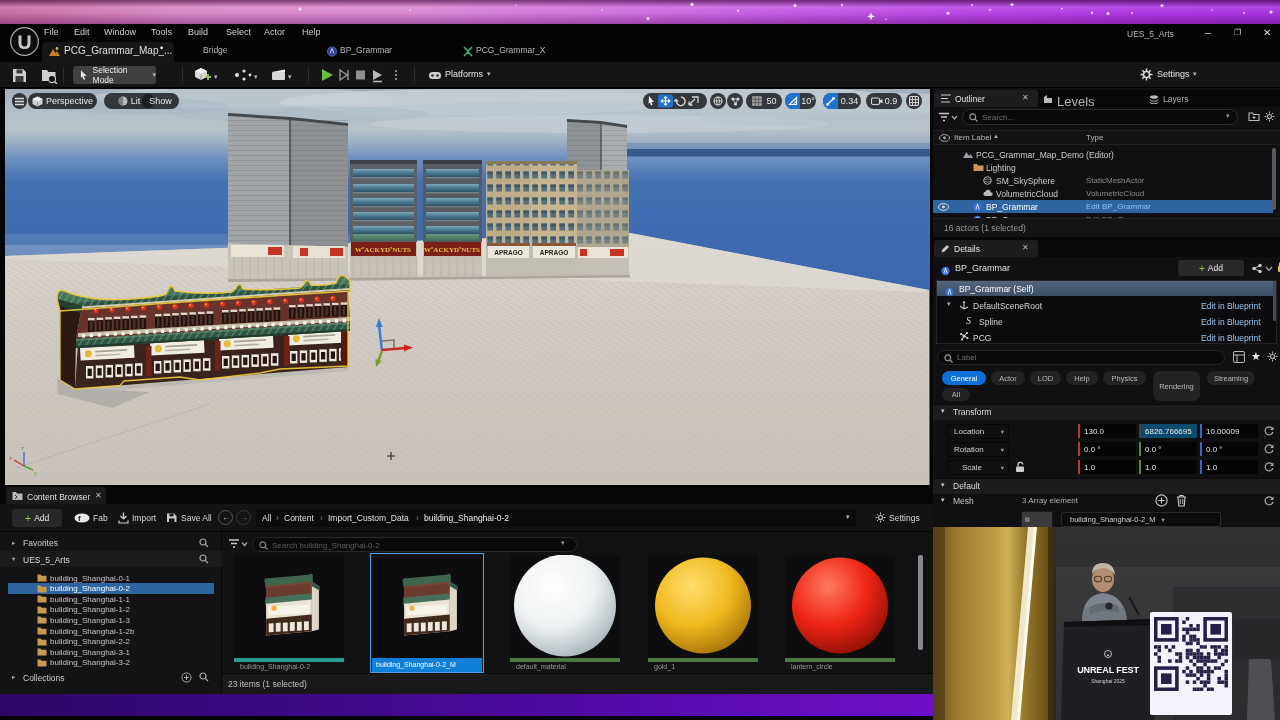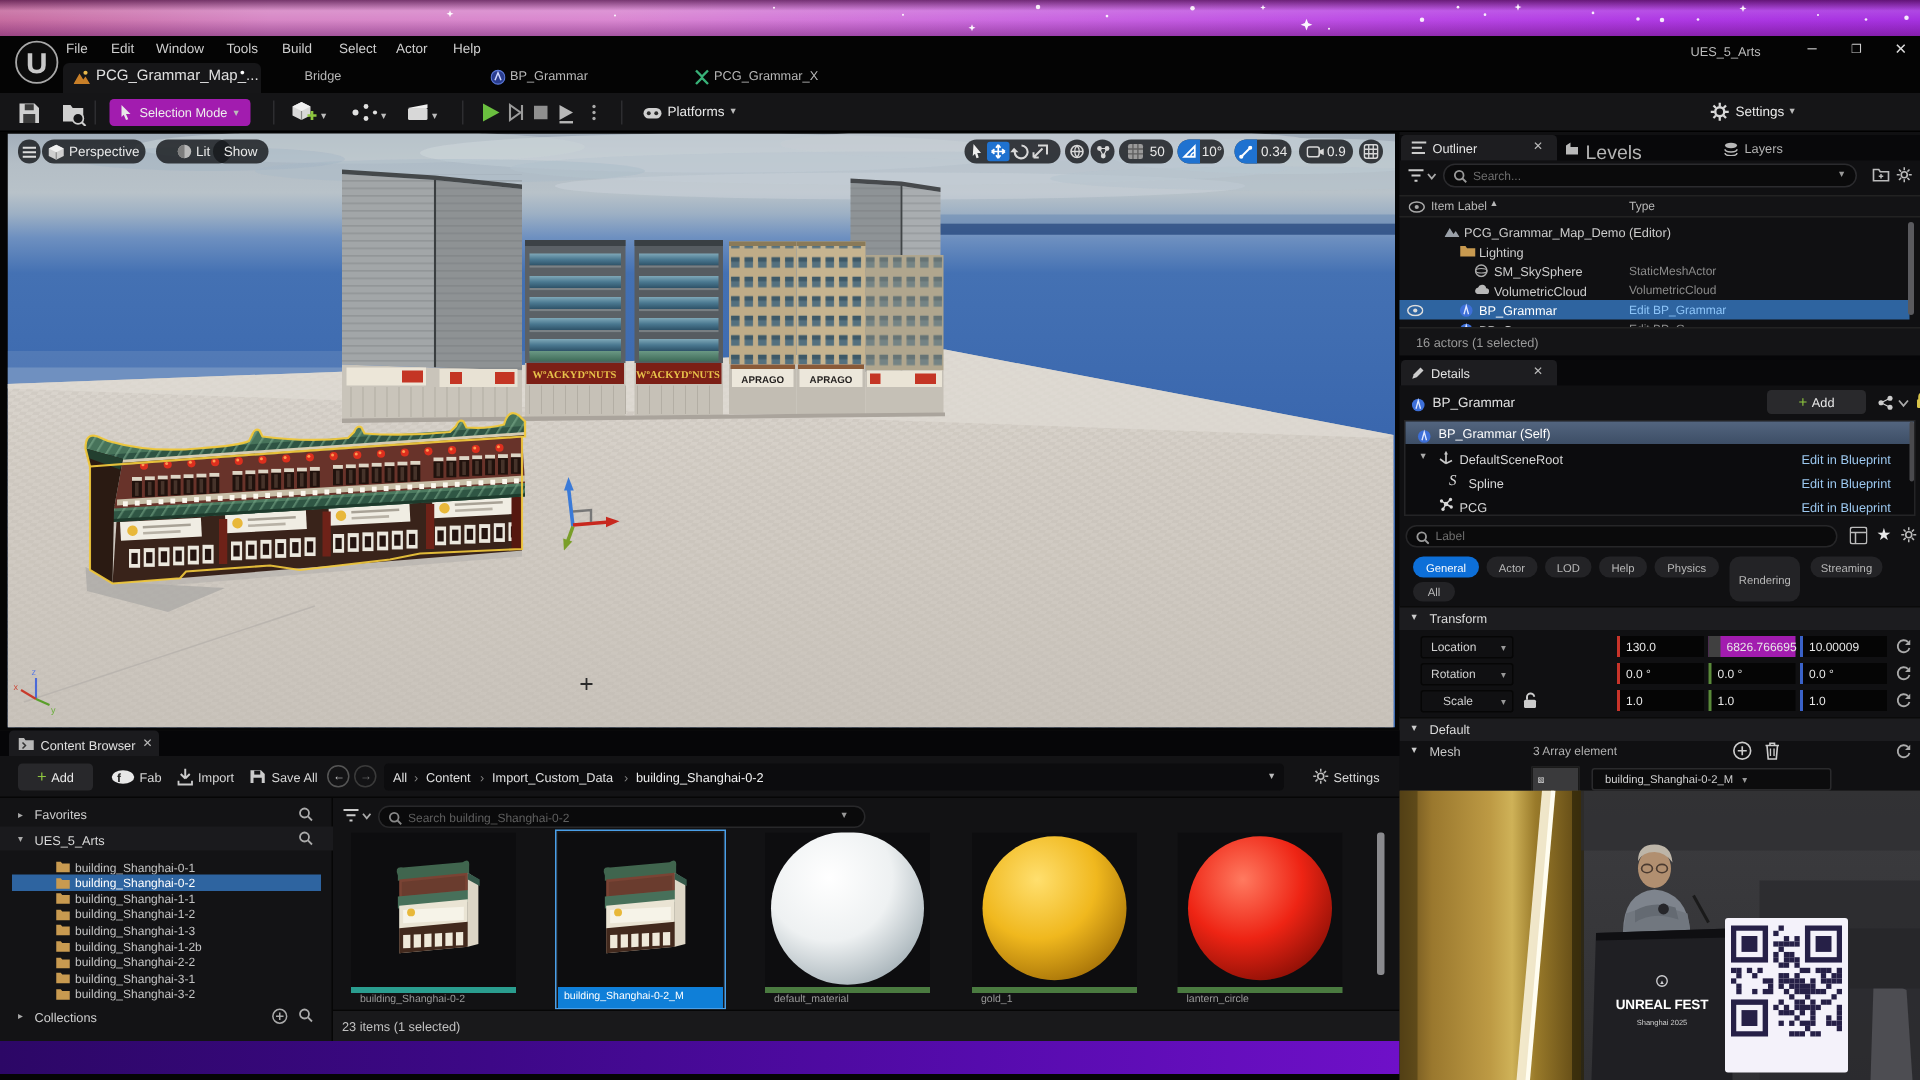--- a/index.html
+++ b/index.html
@@ -82,21 +82,21 @@
   <svg class="abs" style="left:12px;top:5px" width="280" height="17" viewBox="0 0 280 17">
 
     <path d="M1 2 h10 l3 3 v10 h-13 z" fill="#cfcfcf"></path>
         <rect x="3.5" y="9" width="8" height="6" fill="#3a3a3a"></rect>
         <rect x="4.5" y="2.5" width="6" height="4" fill="#3a3a3a"></rect>
 
     <path d="M30 3 h5 l1.5 2 h7 v9 h-13.5 z" fill="#cfcfcf"></path>
         <circle cx="40" cy="12" r="3.6" fill="#151517" stroke="#cfcfcf" stroke-width="1.1"></circle>
         <path d="M42.5 14.5 L45 17" stroke="#cfcfcf" stroke-width="1.4"></path>
   </svg>
-  <div class="abs" style="left:73px;top:4px;width:94px;height:18px;background:#a21caf;border-radius:3px;display:flex;align-items:center">
+  <div class="abs" style="left:73px;top:4px;width:83px;height:18px;background:#404040;border-radius:3px;display:flex;align-items:center">
     <svg style="margin-left:6px" width="10" height="10" viewBox="0 0 10 10">
           <path d="M2 0 L8 6 L5 6 L6.5 9.5 L5 10 L3.5 6.5 L2 8 Z" fill="#e8e8e8"></path>
         </svg>
     <span style="font-size:8.5px;color:#efefef;margin-left:4px">Selection Mode</span>
     <span style="font-size:7px;color:#bbb;margin-left:4px">▾</span>
   </div>
   <svg class="abs" style="left:194px;top:5px" width="110" height="17" viewBox="0 0 110 17">
 
     <path d="M7 1 L13 4 L13 10 L7 13 L1 10 L1 4 Z" fill="#d8d8d8"></path>
         <path d="M7 1 L13 4 L7 7 L1 4 Z" fill="#efefef"></path>
@@ -828,21 +828,21 @@
       <div class="abs" style="left:0;top:316px;width:347px;height:16px;background:#1c1c1f;border-top:1px solid #0a0a0a"></div>
       <span class="txt" style="left:8px;top:319px;font-size:7px;color:#ccc">▾</span>
       <span class="txt" style="left:20px;top:319px;font-size:8.5px;color:#dcdcdc">Transform</span>
       <div class="abs" style="left:14px;top:336px;width:62px;height:15px;background:#101012;border:1px solid #060606;border-radius:2px;display:flex;align-items:center">
         <span style="font-size:8px;color:#d0d0d0;margin-left:6px">Location</span>
         <span style="font-size:6.5px;color:#999;margin-left:auto;margin-right:4px">▾</span>
       </div>
       <div class="abs" style="left:145px;top:336px;width:58px;height:14px;background:#050505;border-left:2px solid #c8342a;">
         <span class="txt" style="left:4px;top:2.5px;font-size:8px;color:#e8e8e8">130.0</span>
       </div>
-      <div class="abs" style="left:206px;top:336px;width:58px;height:14px;background:#a21caf;border-left:8px solid #404040;">
+      <div class="abs" style="left:206px;top:336px;width:58px;height:14px;background:#0c4a6e;border-left:2px solid #404040;">
         <span class="txt" style="left:4px;top:2.5px;font-size:8px;color:#e8e8e8">6826.766695</span>
       </div>
       <div class="abs" style="left:267px;top:336px;width:58px;height:14px;background:#050505;border-left:2px solid #3a62c8;">
         <span class="txt" style="left:4px;top:2.5px;font-size:8px;color:#e8e8e8">10.00009</span>
       </div>
       <svg class="abs" style="left:331px;top:338px" width="10" height="10" viewBox="0 0 10 10">
         <path d="M8 2 A4 4 0 1 0 9 6" stroke="#aaa" stroke-width="1.2" fill="none"></path>
         <polygon points="9.5,0.5 9.5,4 6,4" fill="#aaa"></polygon>
       </svg>
       <div class="abs" style="left:14px;top:354px;width:62px;height:15px;background:#101012;border:1px solid #060606;border-radius:2px;display:flex;align-items:center">

